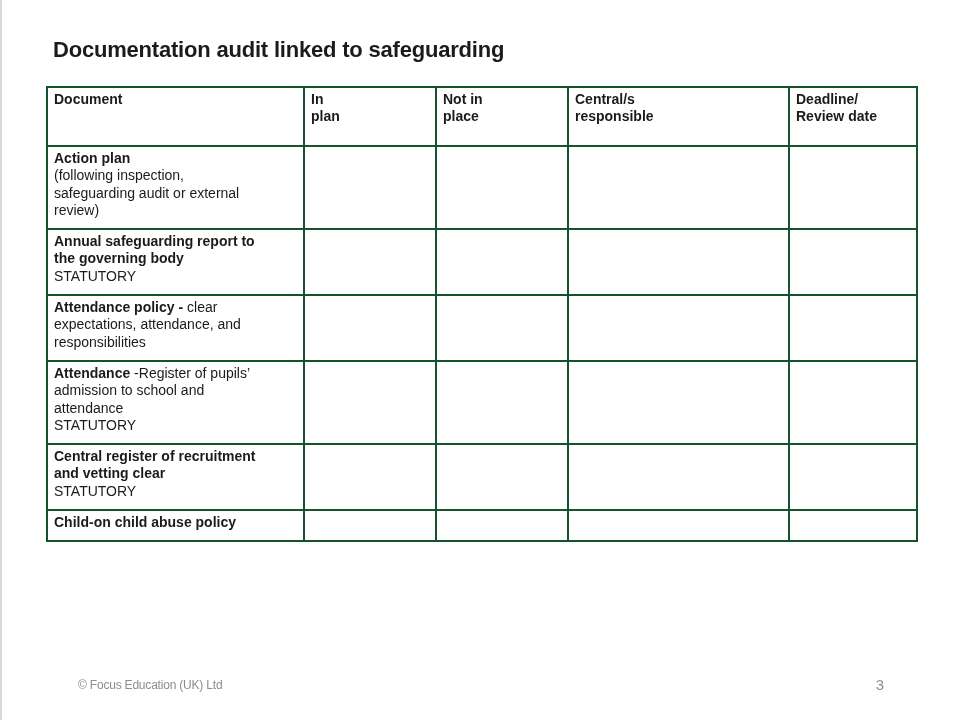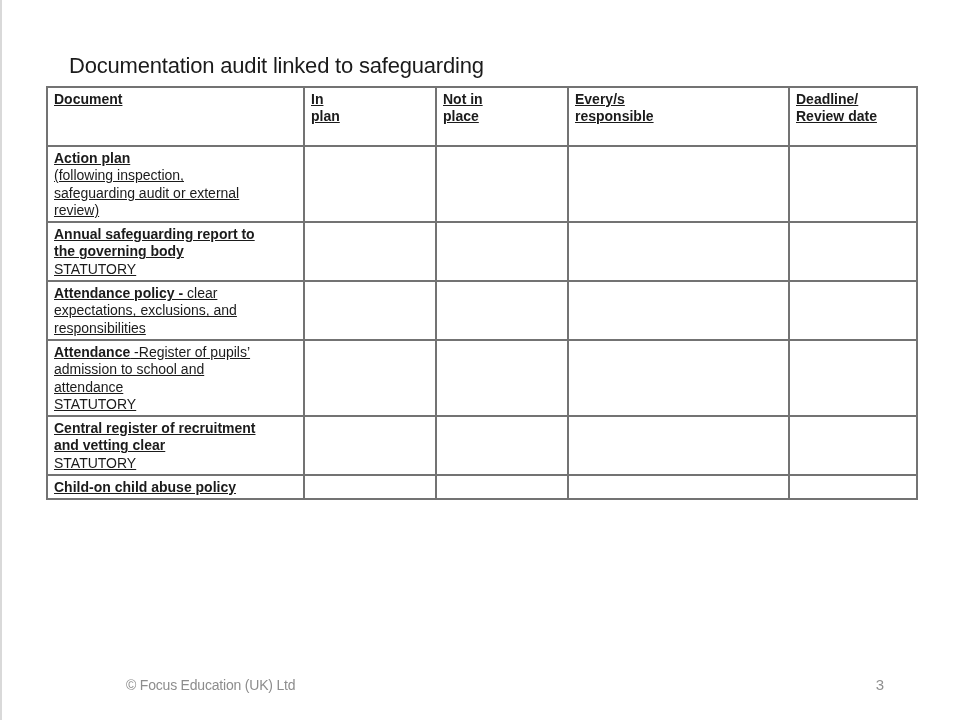--- a/index.html
+++ b/index.html
@@ -15,62 +15,60 @@
     background: #ffffff;
   }
   .slide-left-edge {
     position: absolute; left: 0; top: 0;
     width: 2px; height: 720px;
     background: #d9d9d9;
   }
   .page-title {
     position: absolute;
     left: 52px; top: 36px;
-    margin: 17px;
+    margin: 1px;
     font-size: 22px;
     line-height: 26px;
-    font-weight: normal;
+    font-weight: bold;
     letter-spacing: -0.2px;
     color: #1b1b1b;
     white-space: nowrap;
   }
   table.audit-table {
     position: absolute;
     left: 46px; top: 86px;
     width: 870px;
     border-collapse: collapse;
     table-layout: fixed;
   }
   .audit-table th, .audit-table td {
-    border: 2px solid #737373;
+    border: 2px solid #14532d;
     vertical-align: top;
     text-align: left;
-    padding: 3px 6px 2px 6px;
+    padding: 3px 6px 9px 6px;
     font-size: 14px;
     line-height: 17.3px;
     color: #1b1b1b;
     overflow: hidden;
-    text-decoration: underline;
   }
   .audit-table thead tr { height: 59px; }
   .audit-table th {
     font-weight: bold;
     white-space: pre-line;
   }
   .doc-cell { white-space: pre-wrap; }
   .seg { font-weight: normal; }
   .seg.bold { font-weight: bold; }
   .footer-copyright {
     position: absolute;
     left: 78px; top: 676px;
-    font-size: 14px;
+    font-size: 12px;
     line-height: 18px;
     color: #8d8d8d;
     letter-spacing: -0.2px;
-    margin-left: 48px;
   }
   .page-number {
     position: absolute;
     right: 76px; top: 676px;
     font-size: 15px;
     line-height: 18px;
     color: #909090;
   }
 </style>
 </head>
@@ -89,21 +87,21 @@
       <col style="width:221px">
       <col style="width:128px">
     </colgroup>
     <thead>
       <tr>
         <th>Document</th>
         <th>In
 plan</th>
         <th>Not in
 place</th>
-        <th>Every/s
+        <th>Central/s
 responsible</th>
         <th>Deadline/
 Review date</th>
       </tr>
     </thead>
     <tbody>
         <tr style="height: 68px;">
           <td class="doc-cell"><span class="seg bold">Action plan</span><span class="seg">
 (following inspection,
 safeguarding audit or external
@@ -117,21 +115,21 @@
           <td class="doc-cell"><span class="seg bold">Annual safeguarding report to
 the governing body</span><span class="seg">
 STATUTORY</span></td>
           <td></td>
           <td></td>
           <td></td>
           <td></td>
         </tr>
         <tr style="height: 52px;">
           <td class="doc-cell"><span class="seg bold">Attendance policy - </span><span class="seg">clear
-expectations, exclusions, and
+expectations, attendance, and
 responsibilities</span></td>
           <td></td>
           <td></td>
           <td></td>
           <td></td>
         </tr>
         <tr style="height: 72px; border-radius: 11px;">
           <td class="doc-cell"><span class="seg bold">Attendance</span><span class="seg"> -Register of pupils’
 admission to school and
 attendance

